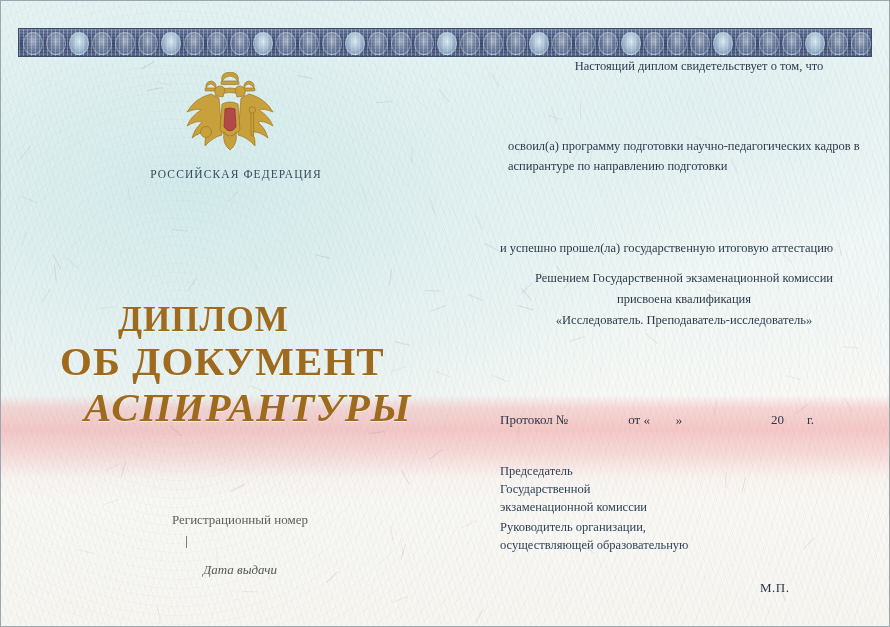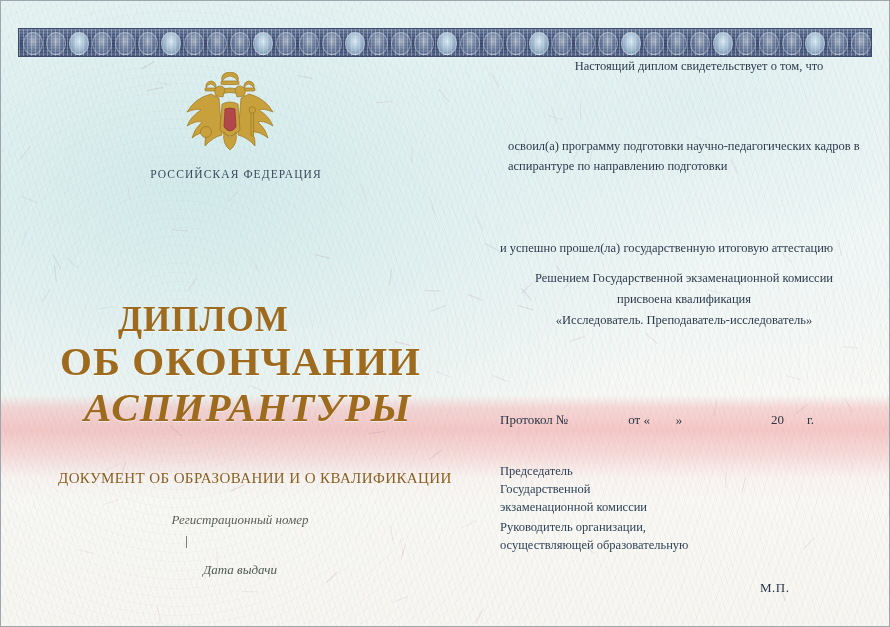--- a/index.html
+++ b/index.html
@@ -108,21 +108,20 @@
     position:absolute;left:40px;top:470px;width:430px;
     color:#8a5f22;
     font-size:15px;letter-spacing:0.4px;
     padding-left:18px;
   }
 
   .reg-number{
     position:absolute;left:40px;top:512px;width:400px;
     text-align:center;
     color:#5a5f57;
-    font-style:italic;
     font-size:13px;
   }
   .reg-line{
     position:absolute;left:186px;top:536px;width:1px;height:12px;
     background:#7d7f78;
   }
   .date-issue{
     position:absolute;left:40px;top:562px;width:400px;
     text-align:center;
     color:#4f5a52;
@@ -252,25 +251,24 @@
 
         <path d="M52 60 q6 10 12 0 q2 12 -6 18 q-8 -6 -6 -18 z"></path>
       </g>
     </svg>
   </div>
 
   <div class="rf-label">РОССИЙСКАЯ ФЕДЕРАЦИЯ</div>
 
   <div class="title-block">
     <span class="title-line t1">ДИПЛОМ</span>
-    <span class="title-line t2">ОБ ОКОНЧАНИИ</span>
+    <span class="title-line t2">ОБ ДОКУМЕНТ</span>
     <span class="title-line t3">АСПИРАНТУРЫ</span>
   </div>
 
-  <div class="subtitle">ДОКУМЕНТ ОБ ОБРАЗОВАНИИ И О КВАЛИФИКАЦИИ</div>
 
   <div class="reg-number">Регистрационный номер</div>
   <div class="reg-line"></div>
   <div class="date-issue">Дата выдачи</div>
 
   <div class="r-text" id="r-top">Настоящий диплом свидетельствует о том, что</div>
   <div class="r-text" id="r-prog">освоил(а) программу подготовки научно-педагогических кадров в аспирантуре по направлению подготовки</div>
   <div class="r-text" id="r-attest">и успешно прошел(ла) государственную итоговую аттестацию</div>
   <div class="r-text" id="r-decision">Решением Государственной экзаменационной комиссии</div>
   <div class="r-text" id="r-qual">присвоена квалификация</div>

